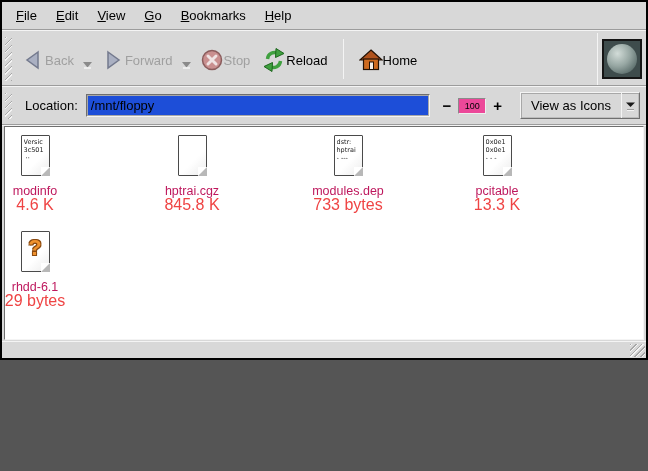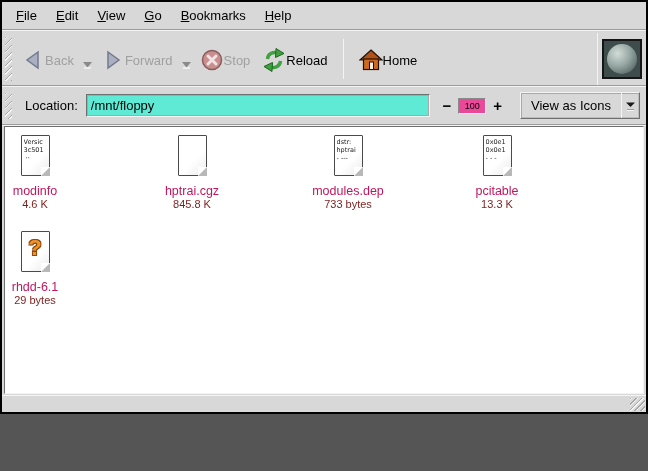--- a/index.html
+++ b/index.html
@@ -1,18 +1,18 @@
 <!DOCTYPE html>
 <html><head>
 <meta charset="utf-8">
 <style>
   html,body{margin:0;padding:0;background:#555;}
   *{box-sizing:border-box;}
   .window{
-    width:648px;height:414px;
+    width:648px;height:360px;
     background:#d8d8d8;
     border:2px solid #000;
     font-family:"Liberation Sans","DejaVu Sans",sans-serif;
     display:flex;flex-direction:column;
     position:relative;overflow:hidden;
     color:#000;
   }
   
   .menubar{height:27px;display:flex;align-items:center;padding-left:6px;flex:none;}
   .menu-item{font-size:13px;padding:4px 8px;margin-right:3px;cursor:default;display:block;}
@@ -33,21 +33,21 @@
   .throbber-sep{width:1px;background:#9c9c9c;border-right:1px solid #f4f4f4;flex:none;}
   .throbber-area{flex:none;width:48px;display:flex;align-items:center;justify-content:center;}
   .throbber{width:40px;height:40px;border:2px solid #151515;background:#3e4c4c;
     display:flex;align-items:center;justify-content:center;}
   .throbber .sphere{width:30px;height:30px;border-radius:50%;
     background:radial-gradient(circle at 35% 32%,#d2dcd8,#96a6a2 45%,#5e706e 78%,#4a5a5c);}
   
   .locbar{height:37px;display:flex;align-items:center;flex:none;padding-right:6px;}
   .loc-label{font-size:13px;margin:0 8px 0 10px;}
   .loc-input{width:358px;height:23px;font:13px "Liberation Sans","DejaVu Sans",sans-serif;
-    background:#5eead4;border:1px solid;border-color:#6f6f6f #f4f4f4 #f4f4f4 #6f6f6f;
+    background:#1d4ed8;border:1px solid;border-color:#6f6f6f #f4f4f4 #f4f4f4 #6f6f6f;
     outline:1px solid #a8a8a8;outline-offset:-2px;padding:2px 4px;}
   .zoom-ctl{display:flex;align-items:center;margin-left:9px;}
   .zoom-btn{font-size:15px;font-weight:bold;padding:0 4px;line-height:14px;}
   .zoom-level{width:28px;height:16px;background:#ec4899;border:1px solid;
     border-color:#8a8a8a #eee #eee #8a8a8a;font-size:9px;display:flex;
     align-items:center;justify-content:center;margin:0 3px;}
   .view-btn{margin-left:14px;height:27px;background:#d8d8d8;border:1px solid;
     border-color:#f4f4f4 #6f6f6f #6f6f6f #f4f4f4;box-shadow:1px 1px 0 #a8a8a8 inset, -1px -1px 0 #bcbcbc inset;
     display:flex;align-items:center;padding:0 0 0 10px;}
   .view-btn-label{font-size:13px;padding-right:10px;white-space:nowrap;}
@@ -62,21 +62,21 @@
   .doc{width:29px;height:41px;background:linear-gradient(135deg,#fff 60%,#ececec);
     border:1px solid #4a4a4a;position:relative;border-radius:1px;}
   .doc::after{content:"";position:absolute;right:-1px;bottom:-1px;width:0;height:0;
     border-style:solid;border-width:0 0 9px 9px;border-color:transparent transparent #b8b8b8 transparent;}
   .doc::before{content:"";position:absolute;right:-1px;bottom:-1px;width:9px;height:9px;background:#fff;}
   .doc .txt{position:absolute;left:2px;top:2px;right:2px;font-size:6.5px;line-height:8px;
     font-family:"DejaVu Sans",sans-serif;color:#1a1a1a;white-space:pre;overflow:hidden;z-index:1;}
   .doc .q{position:absolute;left:0;right:0;top:4px;text-align:center;font-size:22px;line-height:24px;
     font-weight:bold;color:#f0922e;text-shadow:1px 1px 0 #8a4a10,-1px -1px 0 #8a4a10,1px -1px 0 #8a4a10,-1px 1px 0 #8a4a10;z-index:1;}
   .file-name{font-size:12.5px;line-height:14px;margin-top:8px;color:#be185d;}
-  .file-size{font-size:11px;line-height:13px;color:#7f1d1d;}
+  .file-size{font-size:16px;line-height:13px;color:#ef4444;}
   
   .statusbar{height:17px;flex:none;margin-top:1px;border-top:1px solid #f4f4f4;position:relative;}
   .resize-grip{position:absolute;right:1px;bottom:1px;width:15px;height:13px;
     background:repeating-linear-gradient(135deg,#a8a8a8 0 1px,#f4f4f4 1px 2px,#d8d8d8 2px 4px);}
 </style>
 </head>
 <body>
 
 <div class="window">
 

